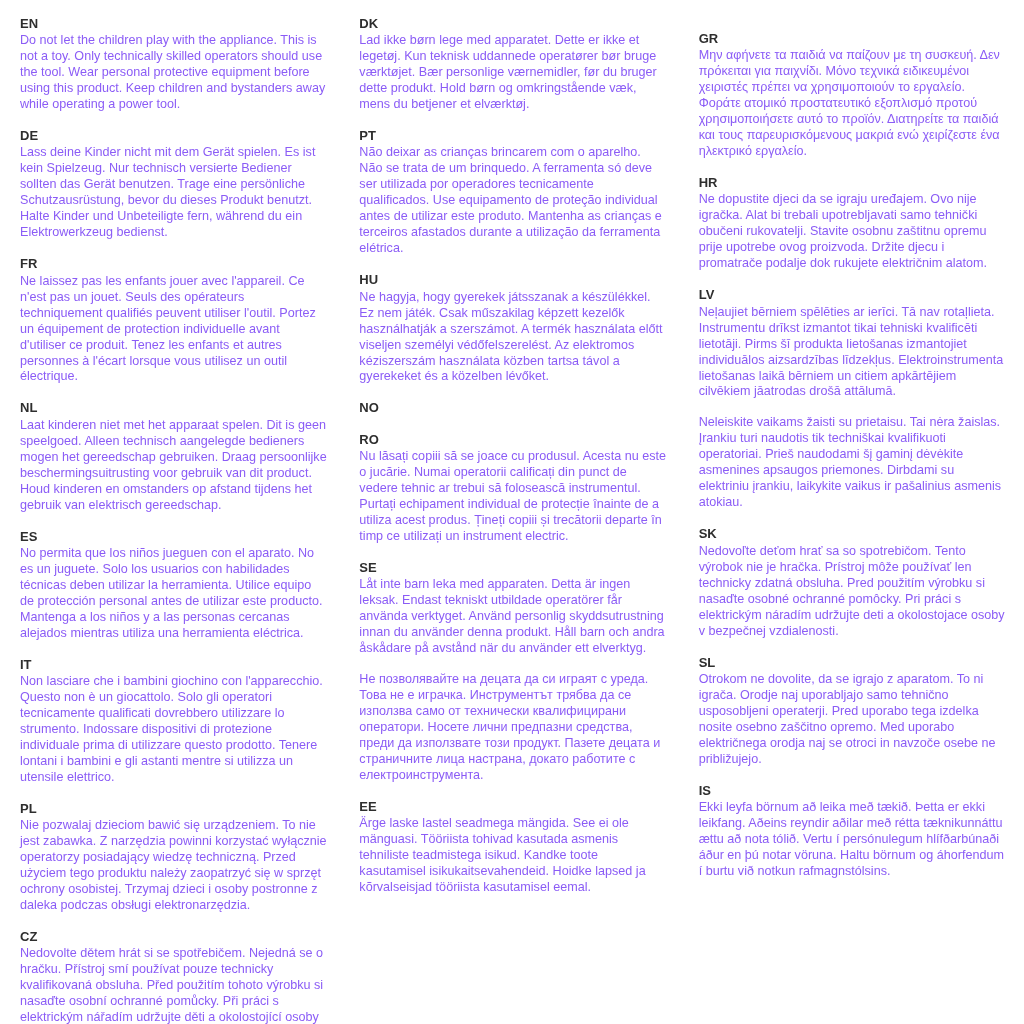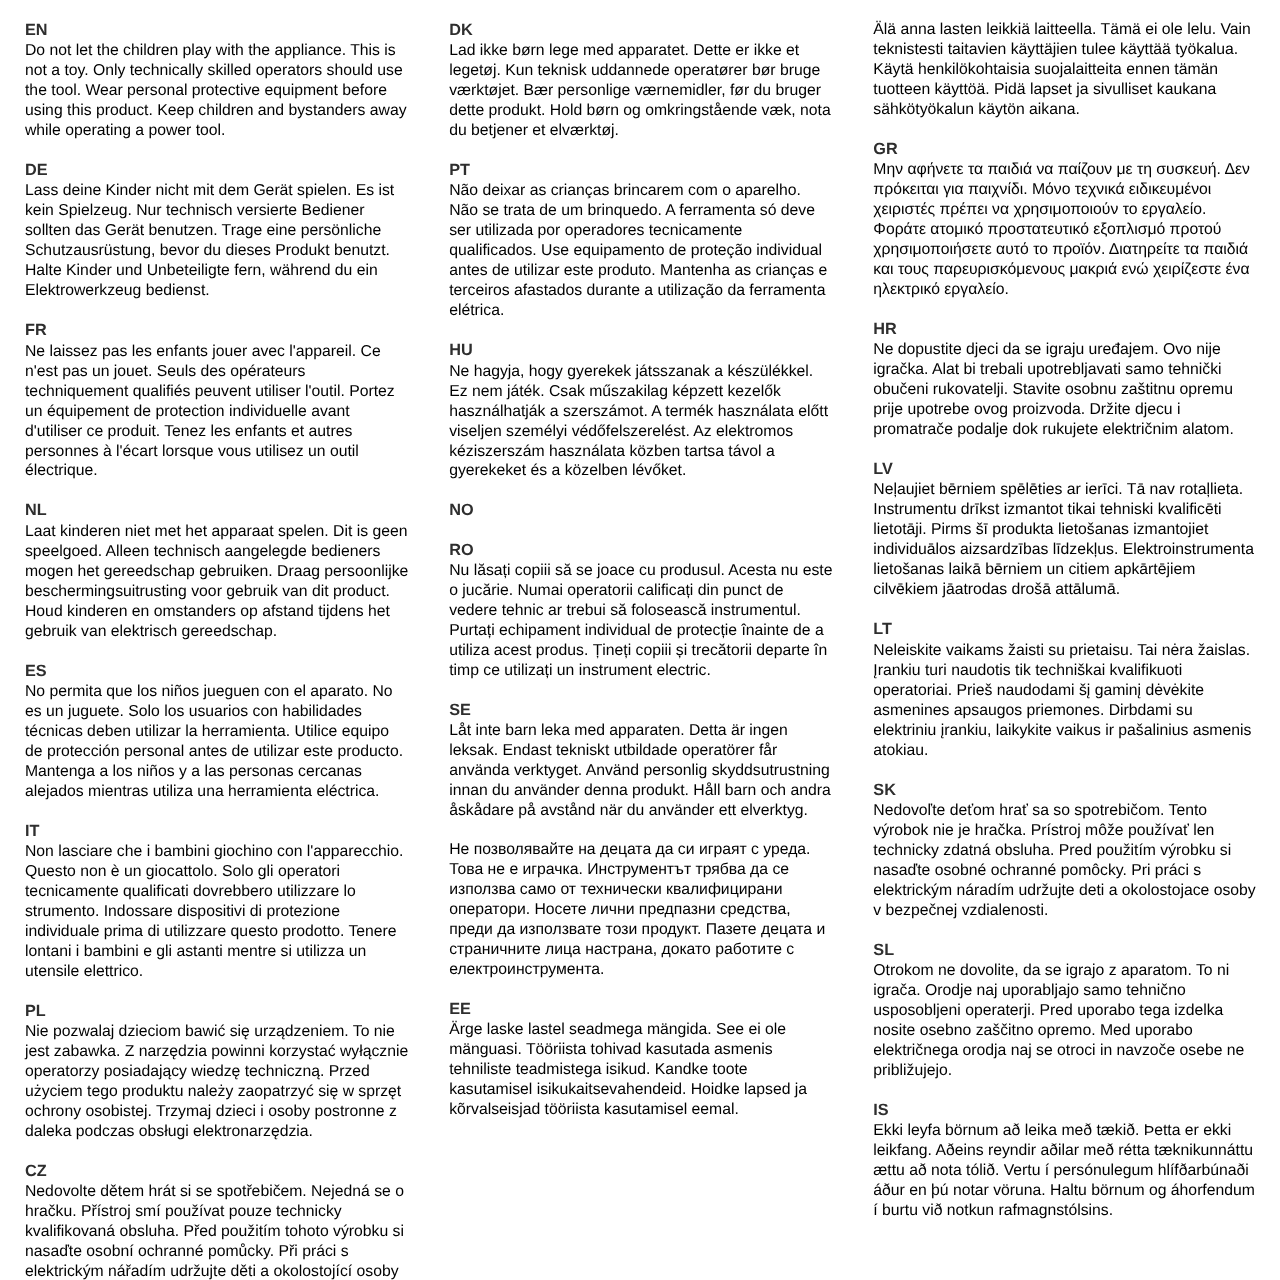--- a/index.html
+++ b/index.html
@@ -28,21 +28,21 @@
   .lang-code {
     font-size: 13px;
     font-weight: bold;
     line-height: 1.25;
     margin-bottom: 1px;
     color: #2e2e2e;
   }
   .lang-text {
     font-size: 12.6px;
     line-height: 1.27;
-    color: #000000;
+    color: #8b5cf6;
     word-wrap: break-word;
   }
 </style>
 </head>
 <body>
 
 <div class="page">
     <div class="col">
       <section class="lang-section">
         <h3 class="lang-code">EN</h3>
@@ -73,21 +73,21 @@
         <p class="lang-text">Nie pozwalaj dzieciom bawić się urządzeniem. To nie jest zabawka. Z narzędzia powinni korzystać wyłącznie operatorzy posiadający wiedzę techniczną. Przed użyciem tego produktu należy zaopatrzyć się w sprzęt ochrony osobistej. Trzymaj dzieci i osoby postronne z daleka podczas obsługi elektronarzędzia.</p>
       </section>
       <section class="lang-section">
         <h3 class="lang-code">CZ</h3>
         <p class="lang-text">Nedovolte dětem hrát si se spotřebičem. Nejedná se o hračku. Přístroj smí používat pouze technicky kvalifikovaná obsluha. Před použitím tohoto výrobku si nasaďte osobní ochranné pomůcky. Při práci s elektrickým nářadím udržujte děti a okolostojící osoby v bezpečné vzdálenosti.</p>
       </section>
     </div>
     <div class="col">
       <section class="lang-section">
         <h3 class="lang-code">DK</h3>
-        <p class="lang-text">Lad ikke børn lege med apparatet. Dette er ikke et legetøj. Kun teknisk uddannede operatører bør bruge værktøjet. Bær personlige værnemidler, før du bruger dette produkt. Hold børn og omkringstående væk, nota du betjener et elværktøj.</p>
+        <p class="lang-text">Lad ikke børn lege med apparatet. Dette er ikke et legetøj. Kun teknisk uddannede operatører bør bruge værktøjet. Bær personlige værnemidler, før du bruger dette produkt. Hold børn og omkringstående væk, mens du betjener et elværktøj.</p>
       </section>
       <section class="lang-section">
         <h3 class="lang-code">PT</h3>
         <p class="lang-text">Não deixar as crianças brincarem com o aparelho. Não se trata de um brinquedo. A ferramenta só deve ser utilizada por operadores tecnicamente qualificados. Use equipamento de proteção individual antes de utilizar este produto. Mantenha as crianças e terceiros afastados durante a utilização da ferramenta elétrica.</p>
       </section>
       <section class="lang-section">
         <h3 class="lang-code">HU</h3>
         <p class="lang-text">Ne hagyja, hogy gyerekek játsszanak a készülékkel. Ez nem játék. Csak műszakilag képzett kezelők használhatják a szerszámot. A termék használata előtt viseljen személyi védőfelszerelést. Az elektromos kéziszerszám használata közben tartsa távol a gyerekeket és a közelben lévőket.</p>
       </section>
       <section class="lang-section">
@@ -104,36 +104,34 @@
       <section class="lang-section">
         <p class="lang-text">Не позволявайте на децата да си играят с уреда. Това не е играчка. Инструментът трябва да се използва само от технически квалифицирани оператори. Носете лични предпазни средства, преди да използвате този продукт.  Пазете децата и страничните лица настрана, докато работите с електроинструмента.</p>
       </section>
       <section class="lang-section">
         <h3 class="lang-code">EE</h3>
         <p class="lang-text">Ärge laske lastel seadmega mängida. See ei ole mänguasi. Tööriista tohivad kasutada asmenis tehniliste teadmistega isikud. Kandke toote kasutamisel isikukaitsevahendeid. Hoidke lapsed ja kõrvalseisjad tööriista kasutamisel eemal.</p>
       </section>
     </div>
     <div class="col">
       <section class="lang-section">
-        <p class="lang-text">Älä anna lasten leikkiä laitteella. Tämä ei ole lelu. Vain teknistesti taitavien käyttäjien tulee käyttää työkalua. Käytä henkilökohtaisia suojalaitteita ennen tämän tuotteen käyttöä. Pidä lapset ja sivulliset kaukana sähkötyökalun käytön aikana.</p>
       </section>
       <section class="lang-section">
         <h3 class="lang-code">GR</h3>
         <p class="lang-text">Μην αφήνετε τα παιδιά να παίζουν με τη συσκευή. Δεν πρόκειται για παιχνίδι. Μόνο τεχνικά ειδικευμένοι χειριστές πρέπει να χρησιμοποιούν το εργαλείο. Φοράτε ατομικό προστατευτικό εξοπλισμό προτού χρησιμοποιήσετε αυτό το προϊόν. Διατηρείτε τα παιδιά και τους παρευρισκόμενους μακριά ενώ χειρίζεστε ένα ηλεκτρικό εργαλείο.</p>
       </section>
       <section class="lang-section">
         <h3 class="lang-code">HR</h3>
         <p class="lang-text">Ne dopustite djeci da se igraju uređajem. Ovo nije igračka. Alat bi trebali upotrebljavati samo tehnički obučeni rukovatelji. Stavite osobnu zaštitnu opremu prije upotrebe ovog proizvoda. Držite djecu i promatrače podalje dok rukujete električnim alatom.</p>
       </section>
       <section class="lang-section">
         <h3 class="lang-code">LV</h3>
         <p class="lang-text">Neļaujiet bērniem spēlēties ar ierīci. Tā nav rotaļlieta. Instrumentu drīkst izmantot tikai tehniski kvalificēti lietotāji. Pirms šī produkta lietošanas izmantojiet individuālos aizsardzības līdzekļus. Elektroinstrumenta lietošanas laikā bērniem un citiem apkārtējiem cilvēkiem jāatrodas drošā attālumā.</p>
       </section>
       <section class="lang-section">
-        <h3 class="lang-code">LT</h3>
         <p class="lang-text">Neleiskite vaikams žaisti su prietaisu. Tai nėra žaislas. Įrankiu turi naudotis tik techniškai kvalifikuoti operatoriai. Prieš naudodami šį gaminį dėvėkite asmenines apsaugos priemones.  Dirbdami su elektriniu įrankiu, laikykite vaikus ir pašalinius asmenis atokiau.</p>
       </section>
       <section class="lang-section">
         <h3 class="lang-code">SK</h3>
         <p class="lang-text">Nedovoľte deťom hrať sa so spotrebičom. Tento výrobok nie je hračka. Prístroj môže používať len technicky zdatná obsluha. Pred použitím výrobku si nasaďte osobné ochranné pomôcky. Pri práci s elektrickým náradím udržujte deti a okolostojace osoby v bezpečnej vzdialenosti.</p>
       </section>
       <section class="lang-section">
         <h3 class="lang-code">SL</h3>
         <p class="lang-text">Otrokom ne dovolite, da se igrajo z aparatom. To ni igrača. Orodje naj uporabljajo samo tehnično usposobljeni operaterji. Pred uporabo tega izdelka nosite osebno zaščitno opremo. Med uporabo električnega orodja naj se otroci in navzoče osebe ne približujejo.</p>
       </section>

